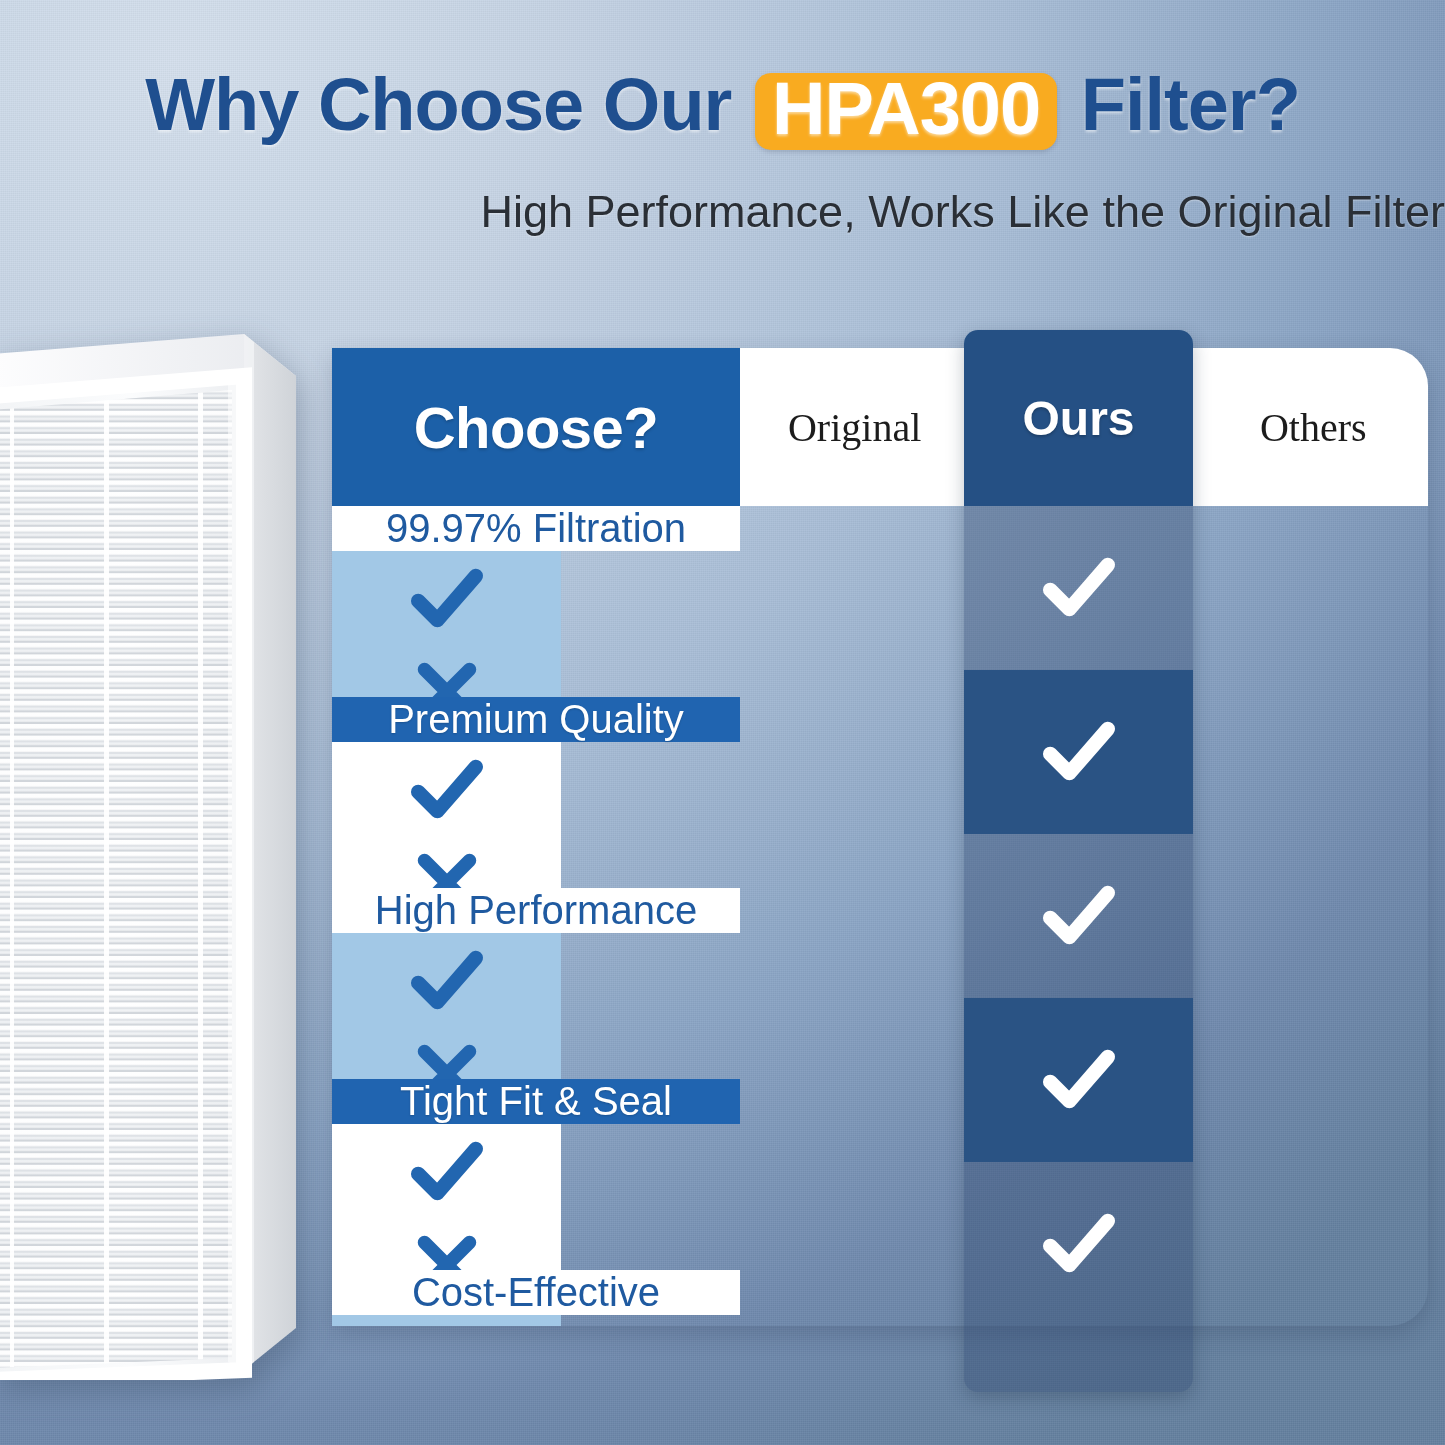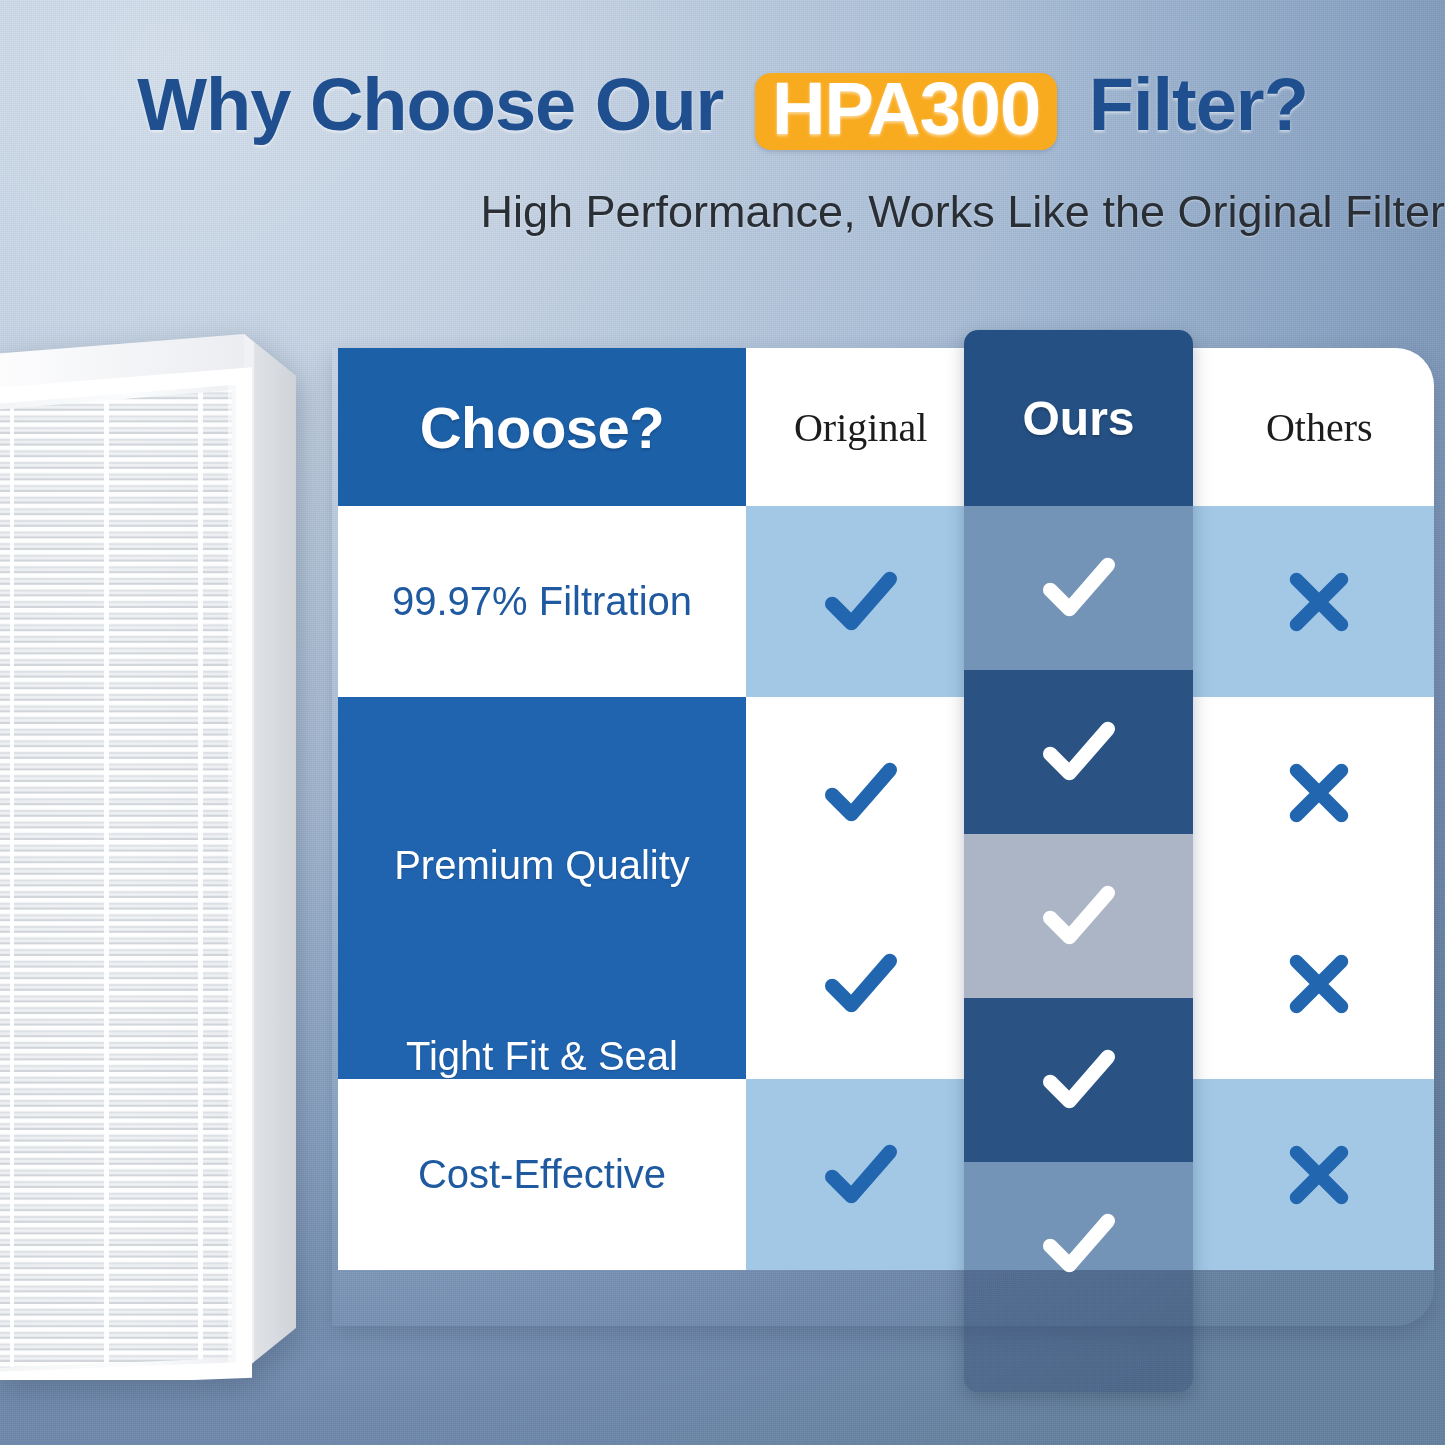--- a/index.html
+++ b/index.html
@@ -21,46 +21,45 @@
 
   
   #title{
     position:absolute;top:62px;left:0;width:1445px;text-align:center;
     font-size:74px;font-weight:bold;color:#1f4f8f;letter-spacing:-1px;
     white-space:nowrap;z-index:8;
     text-shadow:0 2px 3px rgba(255,255,255,.55);
   }
   #title .badge{
     display:inline-block;background:#f9ab20;color:#ffffff;
-    border-radius:16px;padding:1px 17px 6px 17px;margin:0 12px;
+    border-radius:16px;padding:1px 17px 6px 17px;margin:0 4px;
     line-height:.95;position:relative;top:4px;
     box-shadow:0 2px 4px rgba(60,70,90,.22);
   }
   #subtitle{
     position:absolute;top:186px;left:0;width:1445px;text-align:right;
     font-size:45px;color:#2a2f36;white-space:nowrap;z-index:8;
     text-shadow:0 1px 2px rgba(255,255,255,.4);
   }
 
   
   #product{
     position:absolute;left:-8px;top:318px;width:325px;height:1062px;z-index:6;
     filter:drop-shadow(6px 10px 16px rgba(40,55,80,.30));
   }
 
   
   #table{
     position:absolute;left:332px;top:348px;width:1096px;height:978px;z-index:7;
     border-radius:0 38px 38px 0;overflow:hidden;
     box-shadow:0 8px 22px rgba(35,52,78,.22);
-    padding-left:6px;
   }
   .trow{display:flex;width:100%;}
   .trow.head{height:158px;}
-  .trow.body{height:191px;}
+  .trow.body{height:191px;flex-direction:column;}
   .cell-label{
     width:408px;display:flex;align-items:center;justify-content:center;
     box-sizing:border-box;padding:0 16px;
   }
   .cell-mark{
     width:229.3px;display:flex;align-items:center;justify-content:center;font-family:Liberation Serif, serif;
   }
   
   .head .cell-label{background:#1c60a8;}
   .head .cell-label span{
@@ -217,20 +216,36 @@
       </svg>
     </div>
     <div class="cell-mark"></div>
     <div class="cell-mark">
       <svg class="mark" width="90" height="90" viewBox="0 0 100 100">
         <path d="M25 25 L75 75 M75 25 L25 75" fill="none" stroke="#2266b0" stroke-width="15" stroke-linecap="round"></path>
       </svg>
     </div>
   </div>
 
+  <div class="trow body odd">
+    <div class="cell-label">
+      <span>High Performance</span>
+    </div>
+    <div class="cell-mark">
+      <svg class="mark" width="96" height="96" viewBox="0 0 100 100">
+        <path d="M20 52 L40 72 L80 26" fill="none" stroke="#2266b0" stroke-width="15" stroke-linecap="round" stroke-linejoin="round"></path>
+      </svg>
+    </div>
+    <div class="cell-mark"></div>
+    <div class="cell-mark">
+      <svg class="mark" width="90" height="90" viewBox="0 0 100 100">
+        <path d="M25 25 L75 75 M75 25 L25 75" fill="none" stroke="#2266b0" stroke-width="15" stroke-linecap="round"></path>
+      </svg>
+    </div>
+  </div>
 
   <div class="trow body even">
     <div class="cell-label">
       <span>Tight Fit &amp; Seal</span>
     </div>
     <div class="cell-mark">
       <svg class="mark" width="96" height="96" viewBox="0 0 100 100">
         <path d="M20 52 L40 72 L80 26" fill="none" stroke="#2266b0" stroke-width="15" stroke-linecap="round" stroke-linejoin="round"></path>
       </svg>
     </div>

